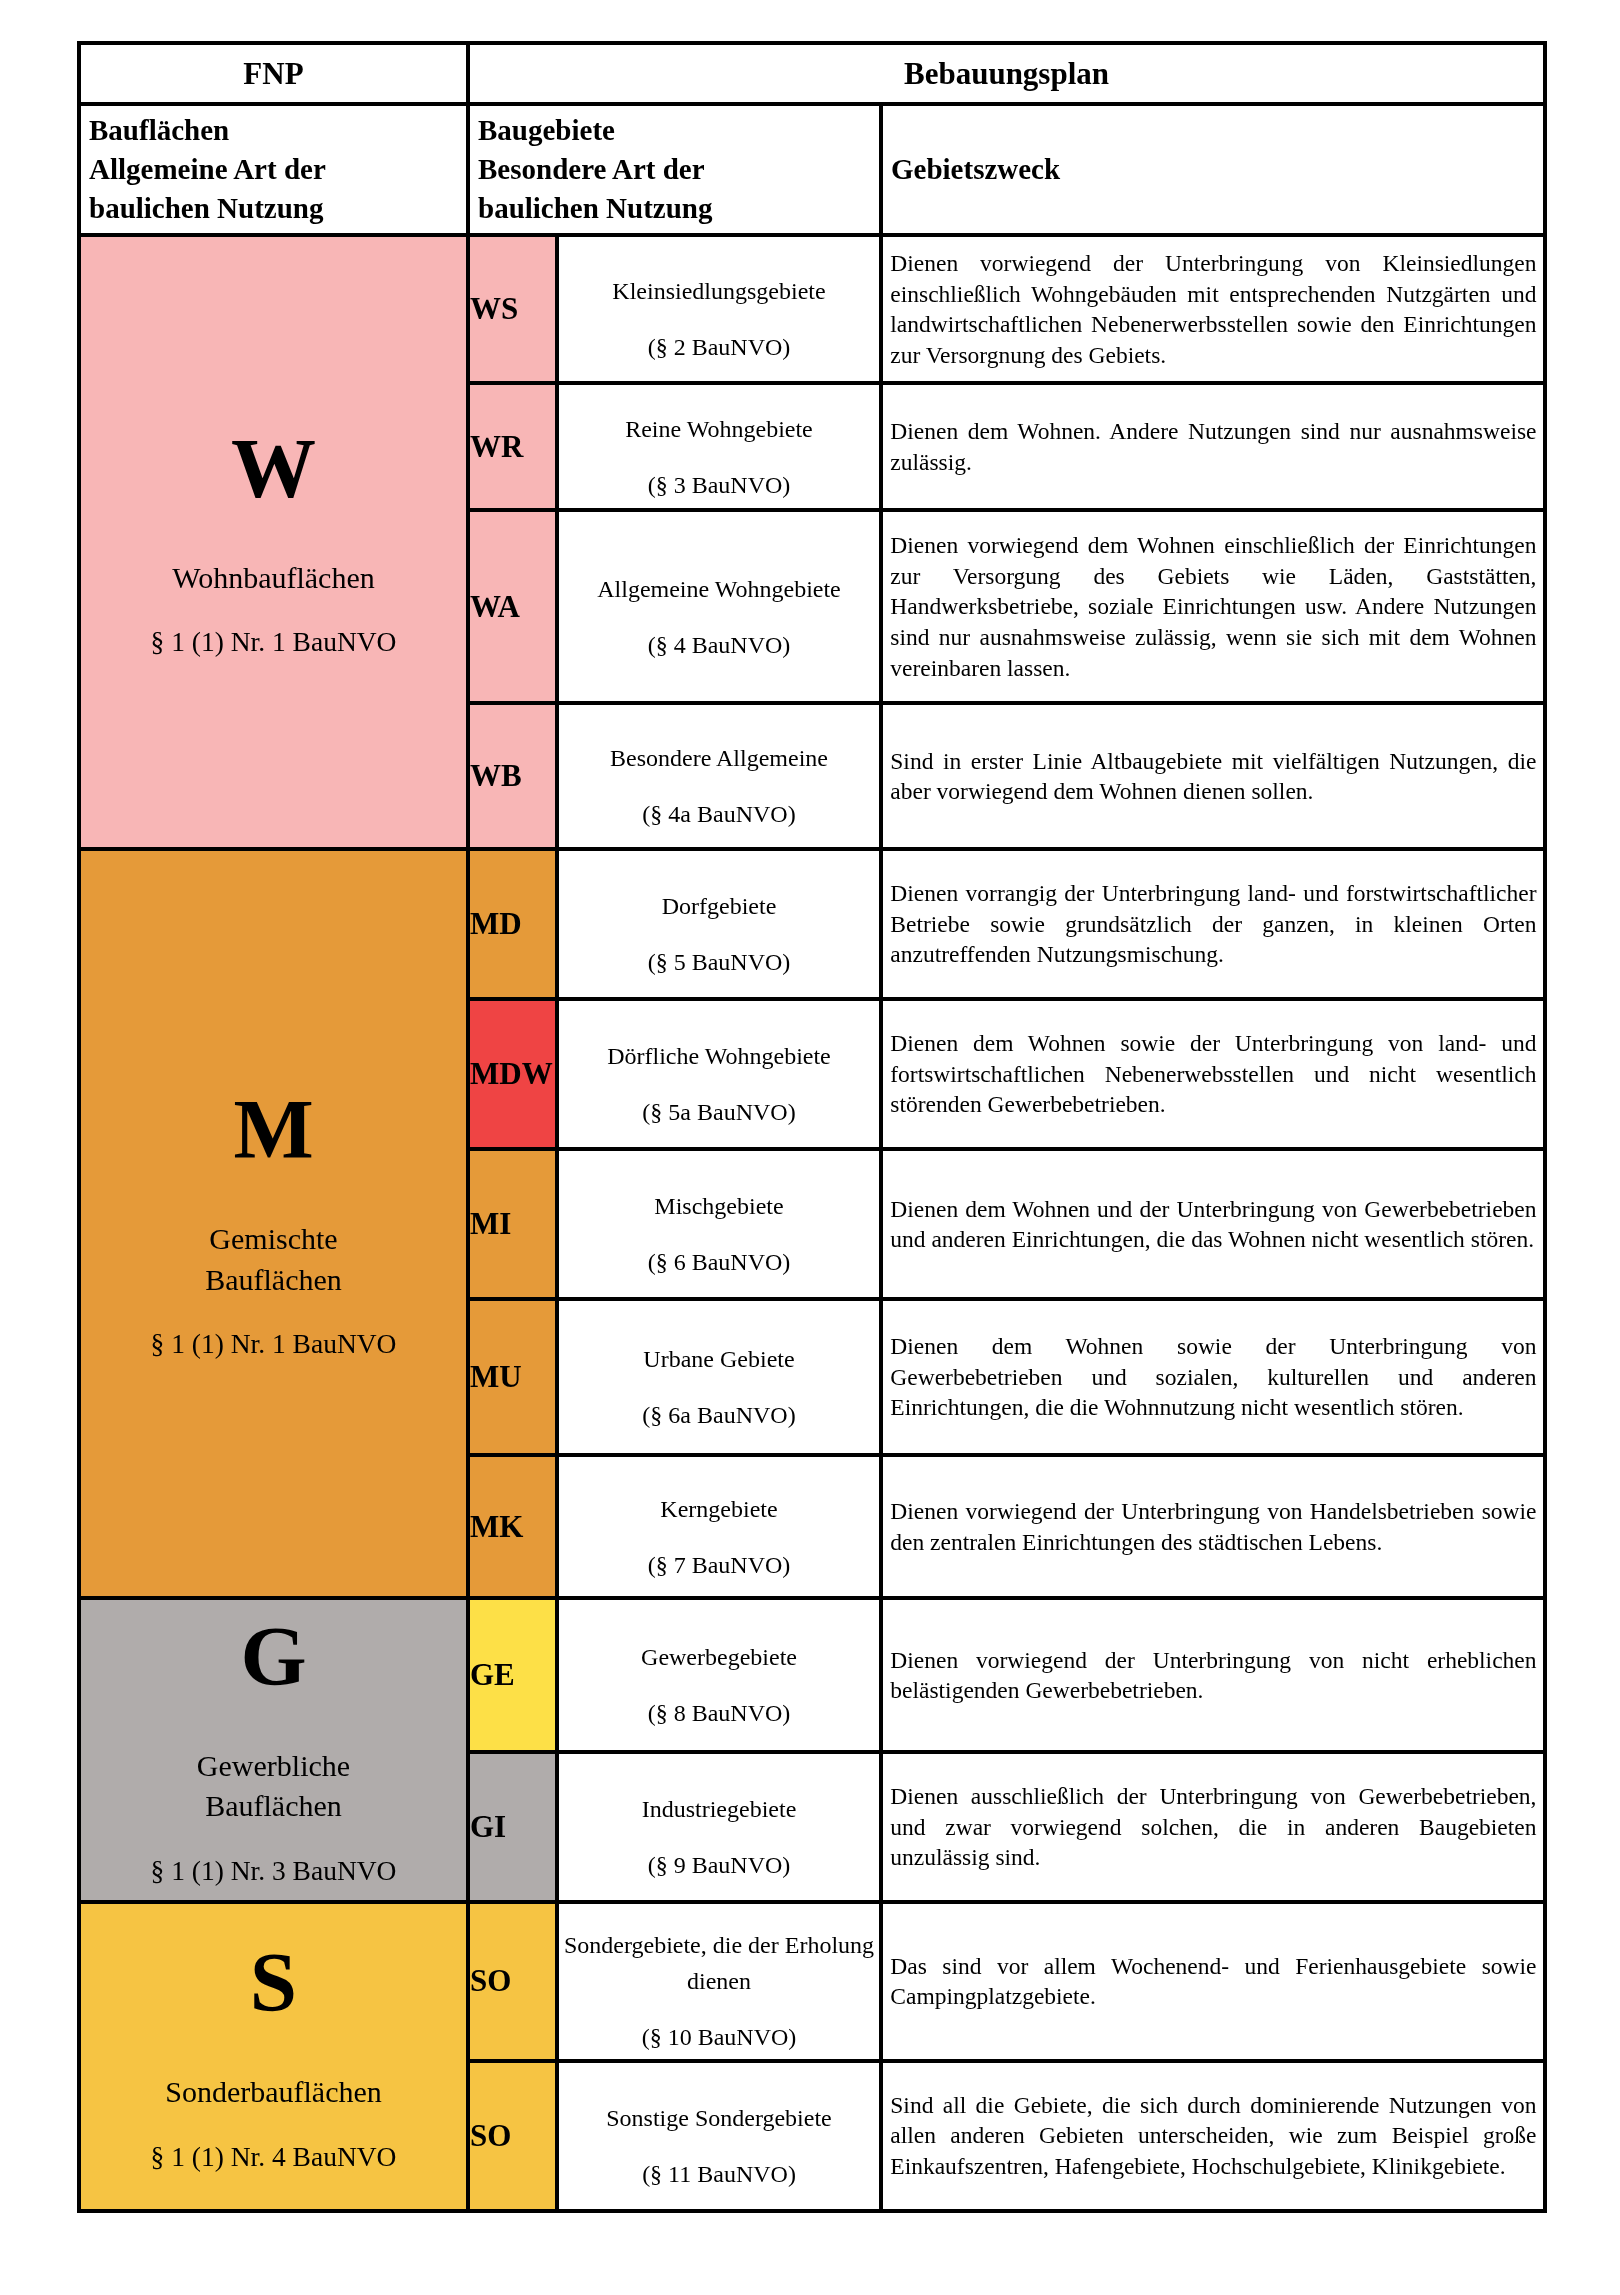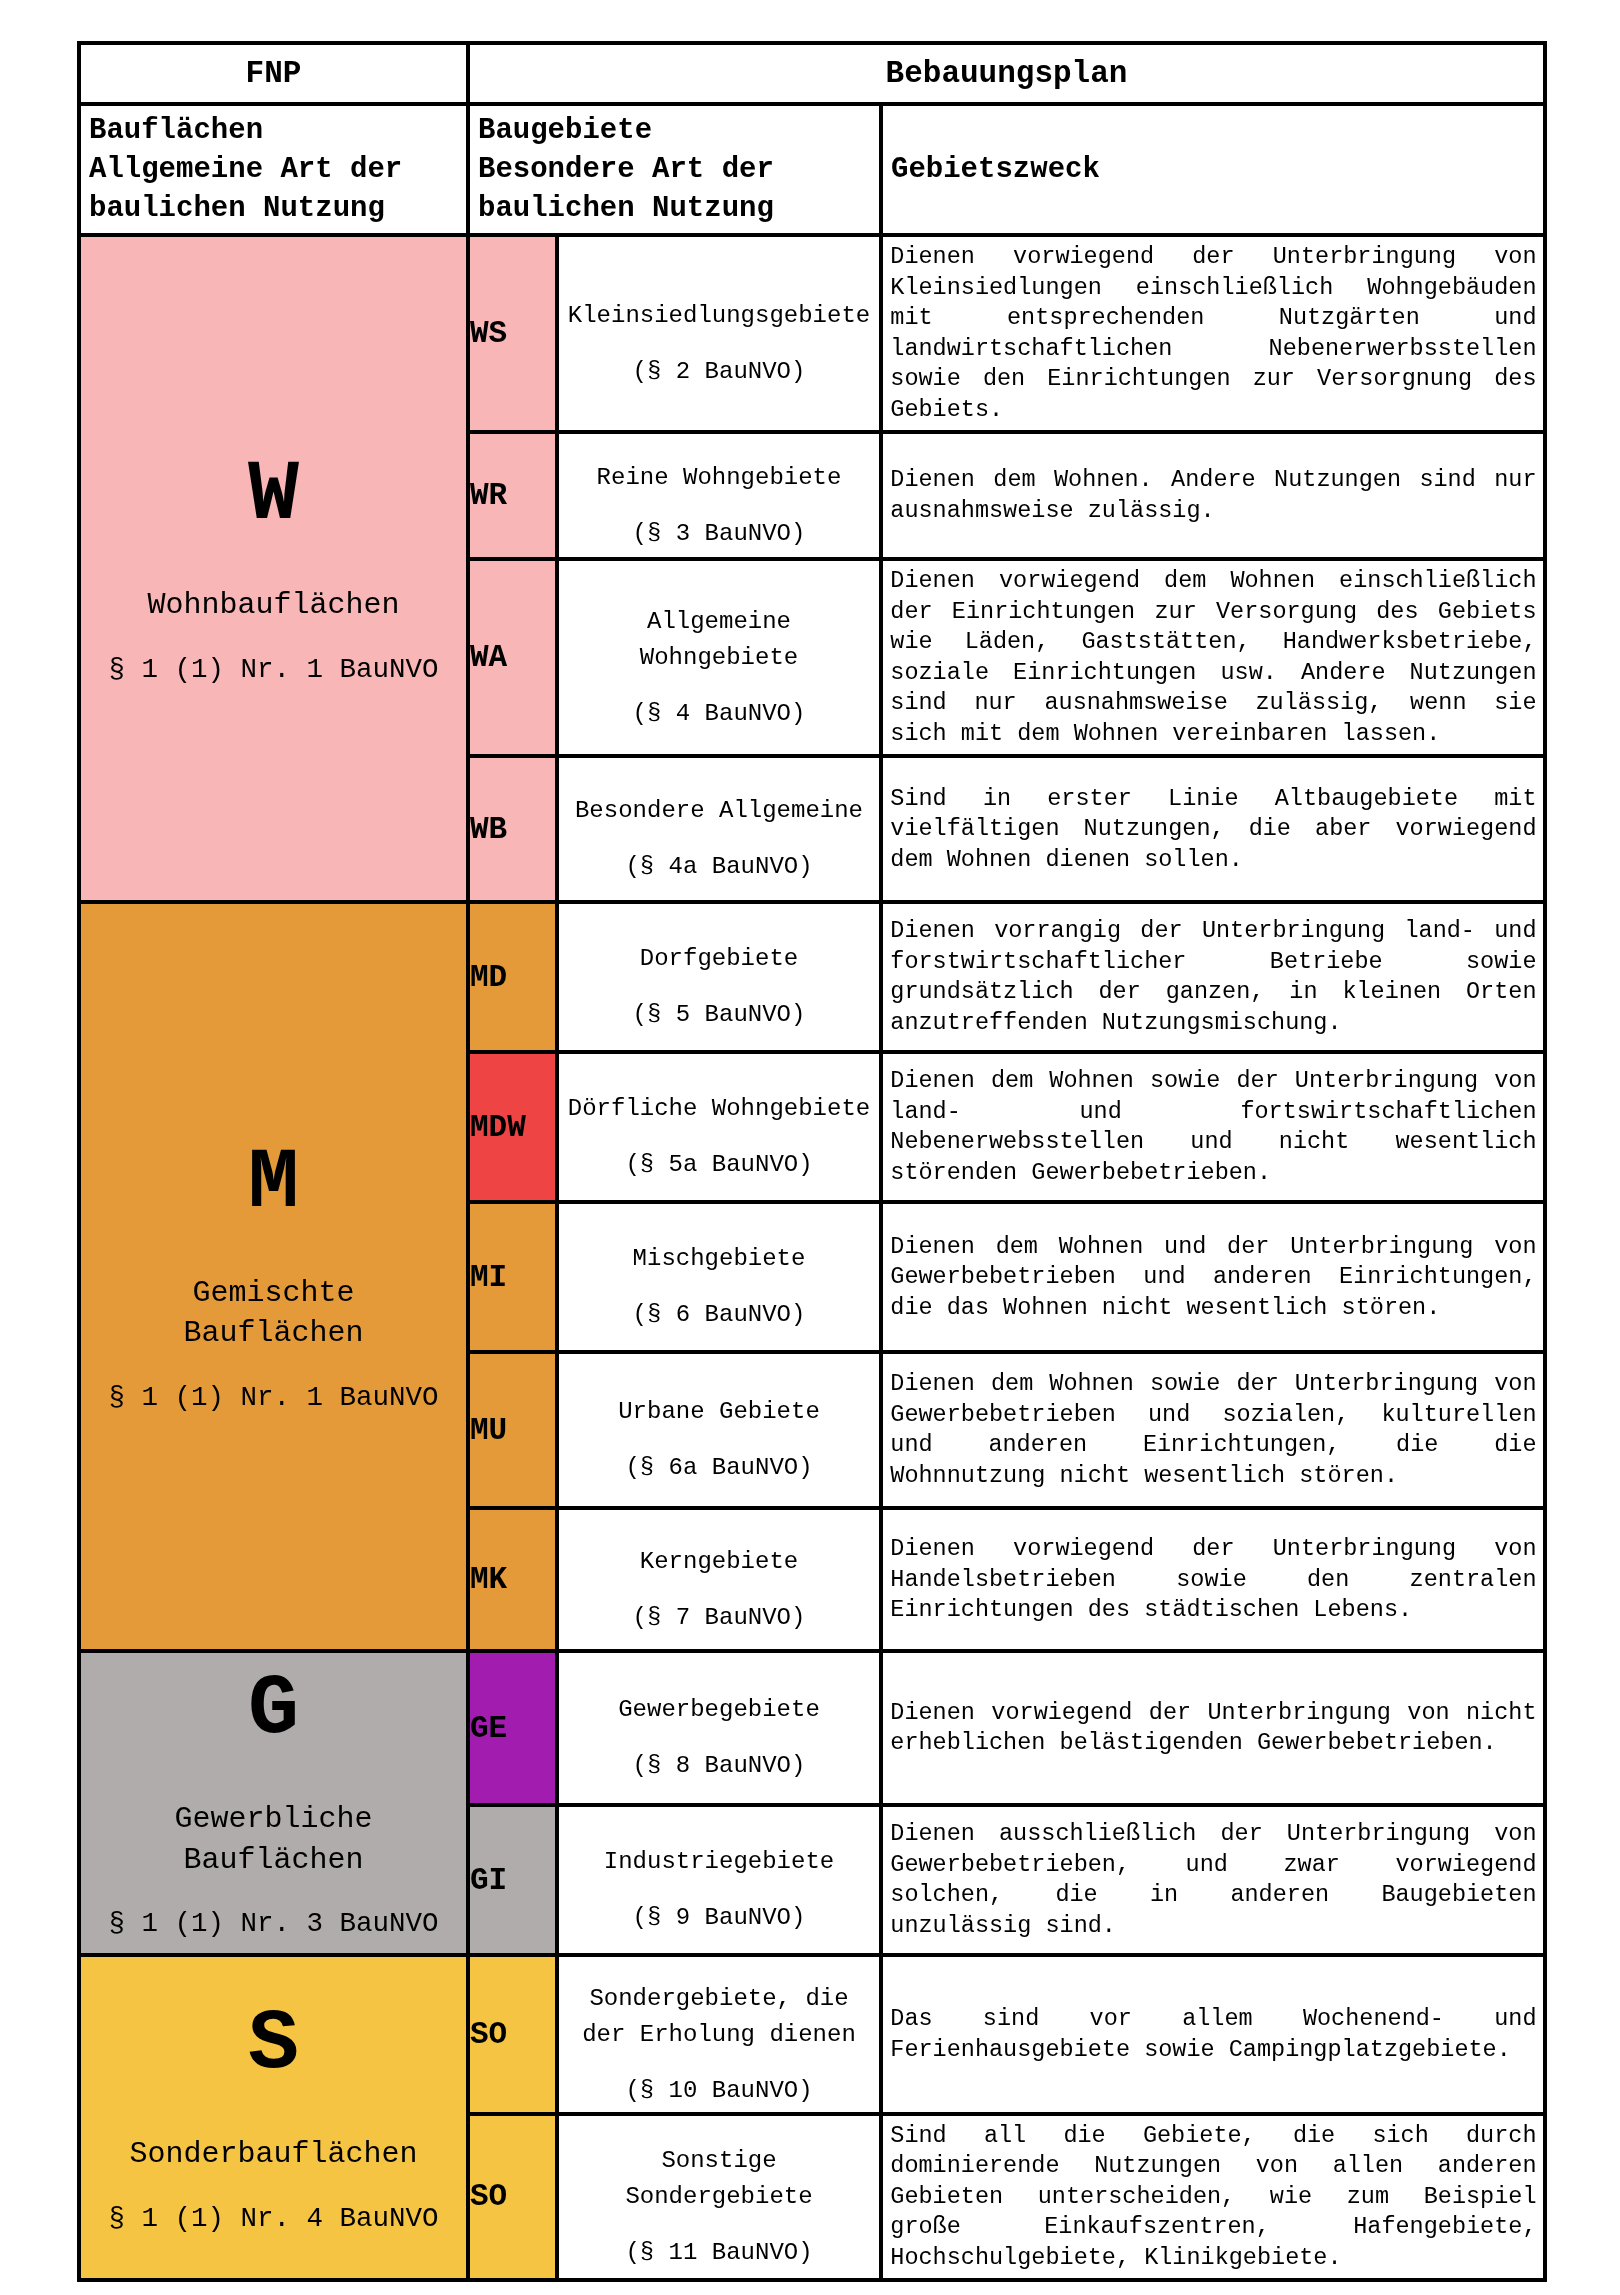--- a/index.html
+++ b/index.html
@@ -1,20 +1,20 @@
 <!DOCTYPE html>
 <html style="font-size:13px"><head>
 <meta charset="utf-8">
 <style>
   html,body{margin:0;padding:0;background:#ffffff;}
   .page{
     position:relative;
     width:1621px;height:2295px;
     background:#ffffff;
-    font-family:Liberation Mono, monospace;
+    font-family:Liberation Serif, serif;
     color:#000;
     overflow:hidden;
   }
   table.lut{
     position:absolute;left:77px;top:41px;
     width:1467px;
     border-collapse:collapse;
     table-layout:fixed;
   }
   table.lut td{
@@ -203,21 +203,21 @@
 
     <tr class="rge">
       <td class="group-cell" rowspan="2" style="background-color: rgb(176, 172, 171);">
         <div class="group-inner">
           <div class="group-letter">G</div>
           <div class="group-title preline">Gewerbliche
 Bauflächen</div>
           <div class="group-ref">§ 1 (1) Nr. 3 BauNVO</div>
         </div>
       </td>
-      <td class="code-cell" style="background-color: #a21caf;">GE</td>
+      <td class="code-cell" style="background-color: #fde047;">GE</td>
       <td class="name-cell">
         <div class="district-name">Gewerbegebiete</div>
         <div class="district-para">(§ 8 BauNVO)</div>
       </td>
       <td class="purpose-cell">
         <div class="purpose-text">Dienen vorwiegend der Unterbringung von nicht erheblichen belästigenden Gewerbebetrieben.</div>
       </td>
     </tr>
     <tr class="rgi">
       <td class="code-cell" style="background-color: rgb(176, 172, 171);">GI</td>

